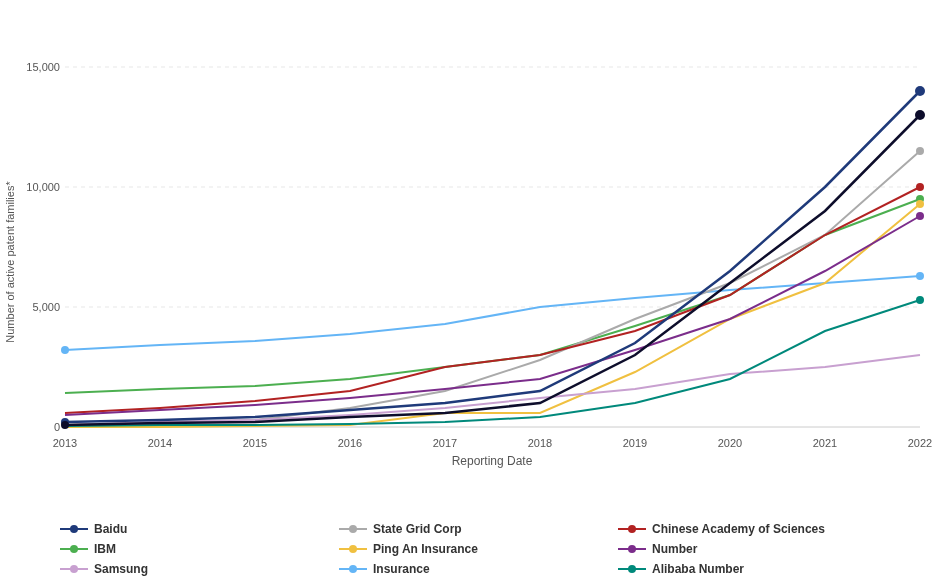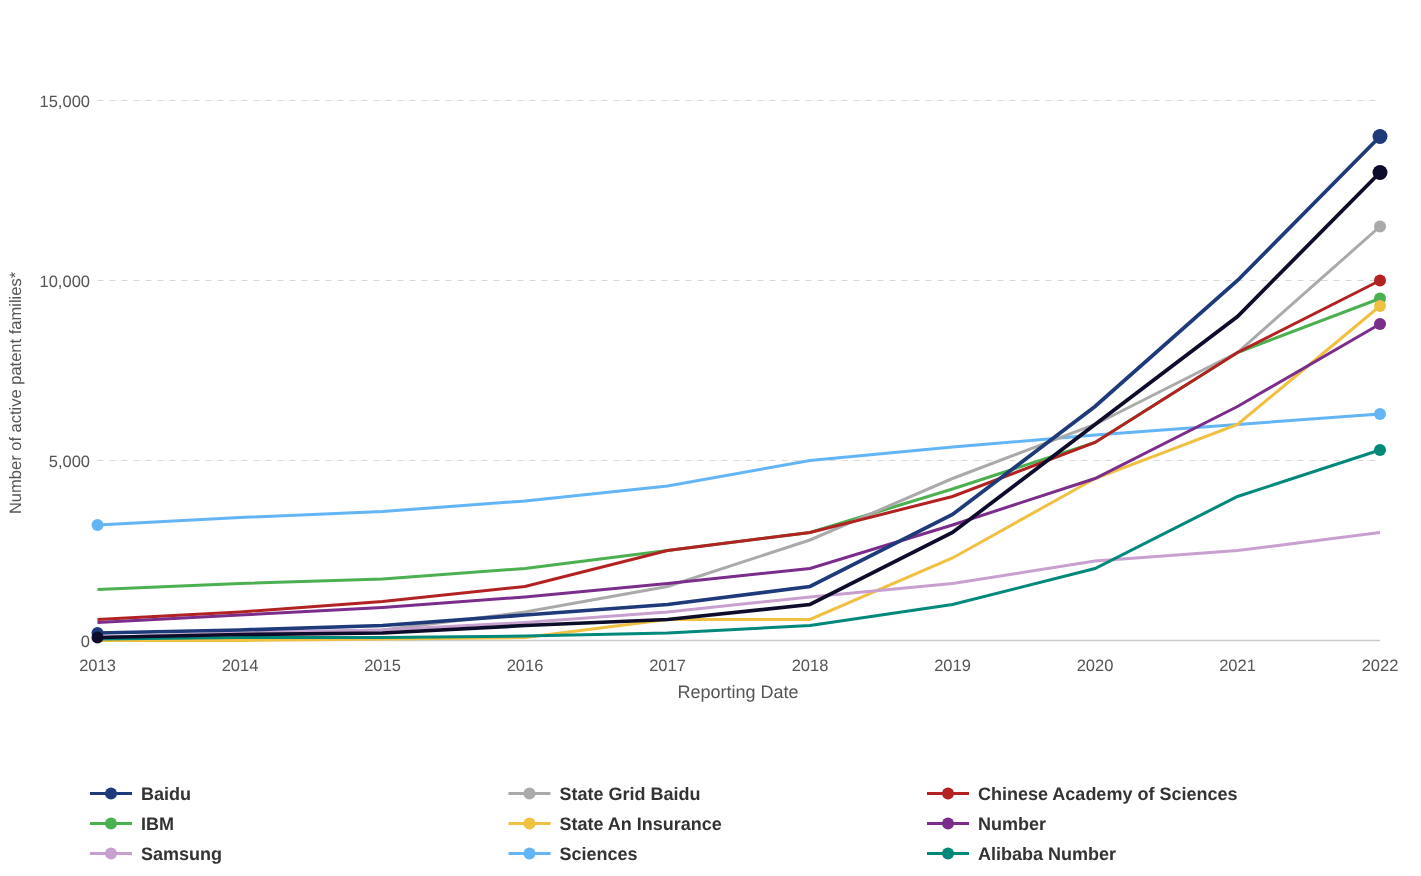--- a/index.html
+++ b/index.html
@@ -143,59 +143,59 @@
     <div class="legend-item">
       <div class="legend-line" style="background:#1f3a7a;">
         <div class="legend-dot" style="background:#1f3a7a;"></div>
       </div>
       <span class="legend-label">Baidu</span>
     </div>
     <div class="legend-item">
       <div class="legend-line" style="background:#aaaaaa;">
         <div class="legend-dot" style="background:#aaaaaa;"></div>
       </div>
-      <span class="legend-label">State Grid Baidu</span>
+      <span class="legend-label">State Grid Corp</span>
     </div>
 
     <div class="legend-item">
       <div class="legend-line" style="background:#b22222;">
         <div class="legend-dot" style="background:#b22222;"></div>
       </div>
       <span class="legend-label">Chinese Academy of Sciences</span>
     </div>
     <div class="legend-item">
       <div class="legend-line" style="background:#4caf50;">
         <div class="legend-dot" style="background:#4caf50;"></div>
       </div>
       <span class="legend-label">IBM</span>
     </div>
     <div class="legend-item">
       <div class="legend-line" style="background:#f0c040;">
         <div class="legend-dot" style="background:#f0c040;"></div>
       </div>
-      <span class="legend-label">State An Insurance</span>
+      <span class="legend-label">Ping An Insurance</span>
     </div>
 
     <div class="legend-item">
       <div class="legend-line" style="background:#7b2d8b;">
         <div class="legend-dot" style="background:#7b2d8b;"></div>
       </div>
       <span class="legend-label">Number</span>
     </div>
     <div class="legend-item">
       <div class="legend-line" style="background:#c8a0d0;">
         <div class="legend-dot" style="background:#c8a0d0;"></div>
       </div>
       <span class="legend-label">Samsung</span>
     </div>
     <div class="legend-item">
       <div class="legend-line" style="background:#64b5f6;">
         <div class="legend-dot" style="background:#64b5f6;"></div>
       </div>
-      <span class="legend-label">Sciences</span>
+      <span class="legend-label">Insurance</span>
     </div>
 
     <div class="legend-item">
       <div class="legend-line" style="background:#00897b;">
         <div class="legend-dot" style="background:#00897b;"></div>
       </div>
       <span class="legend-label">Alibaba Number</span>
     </div>
   </div>
 </div>

